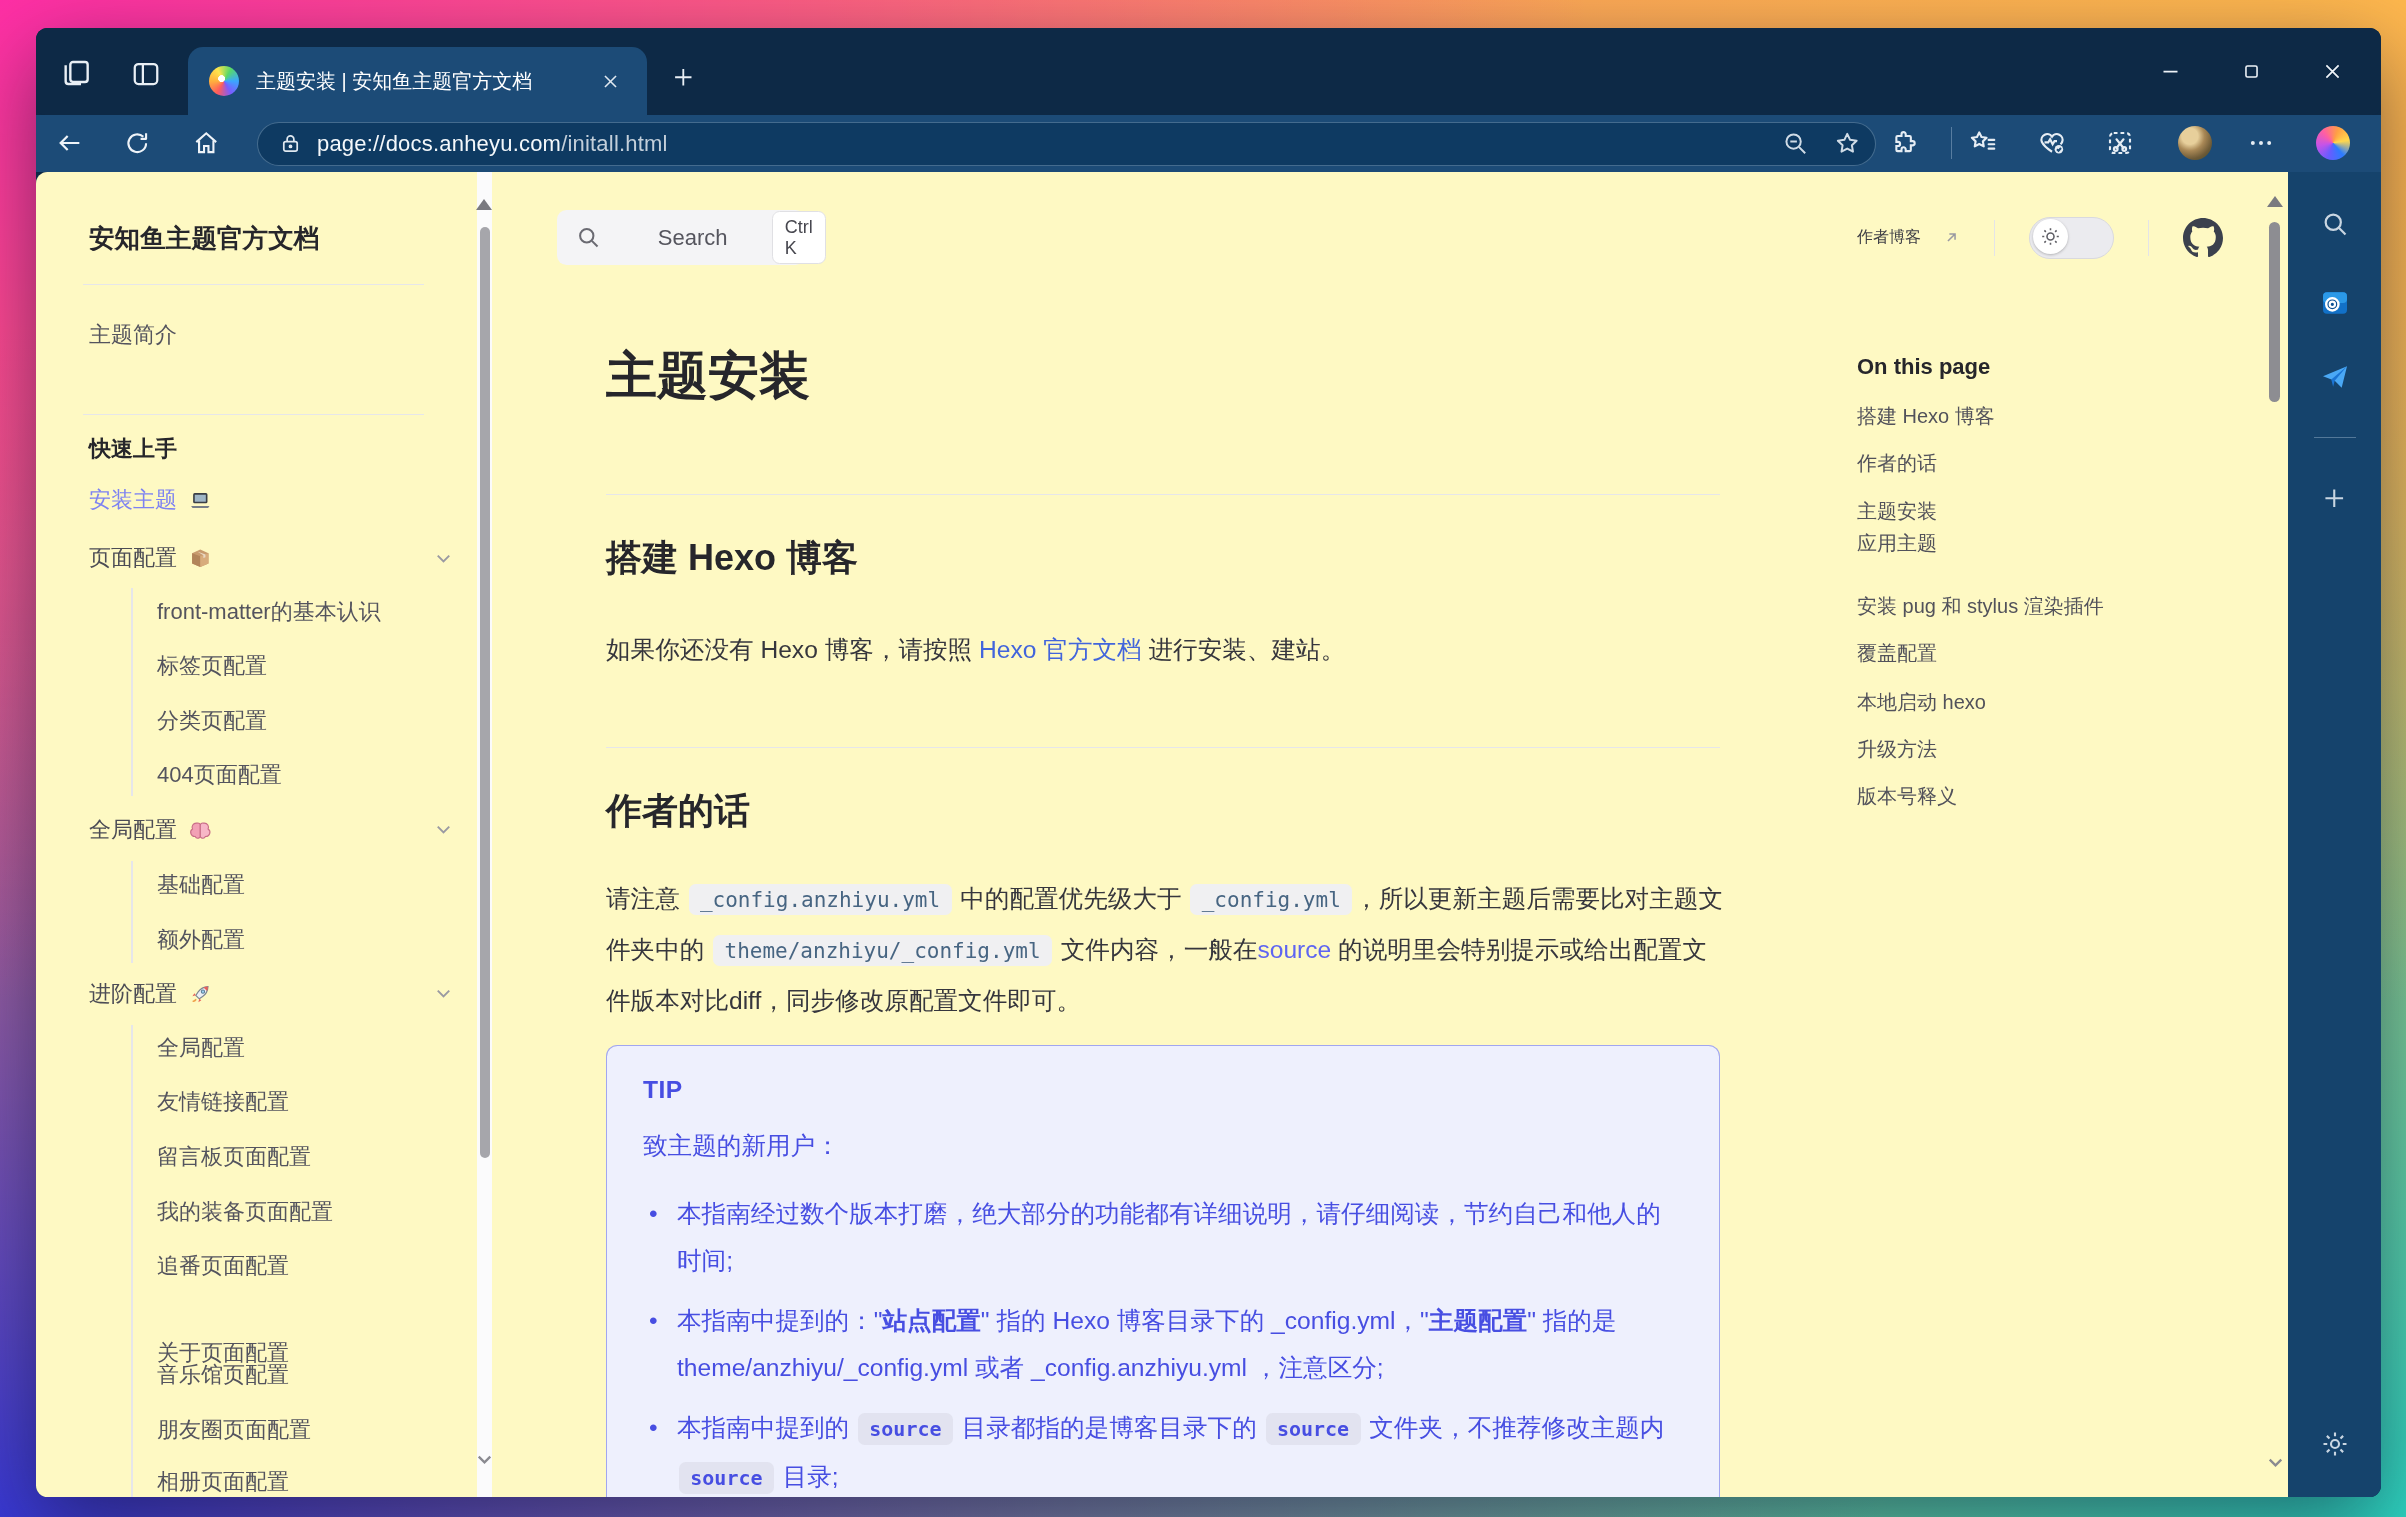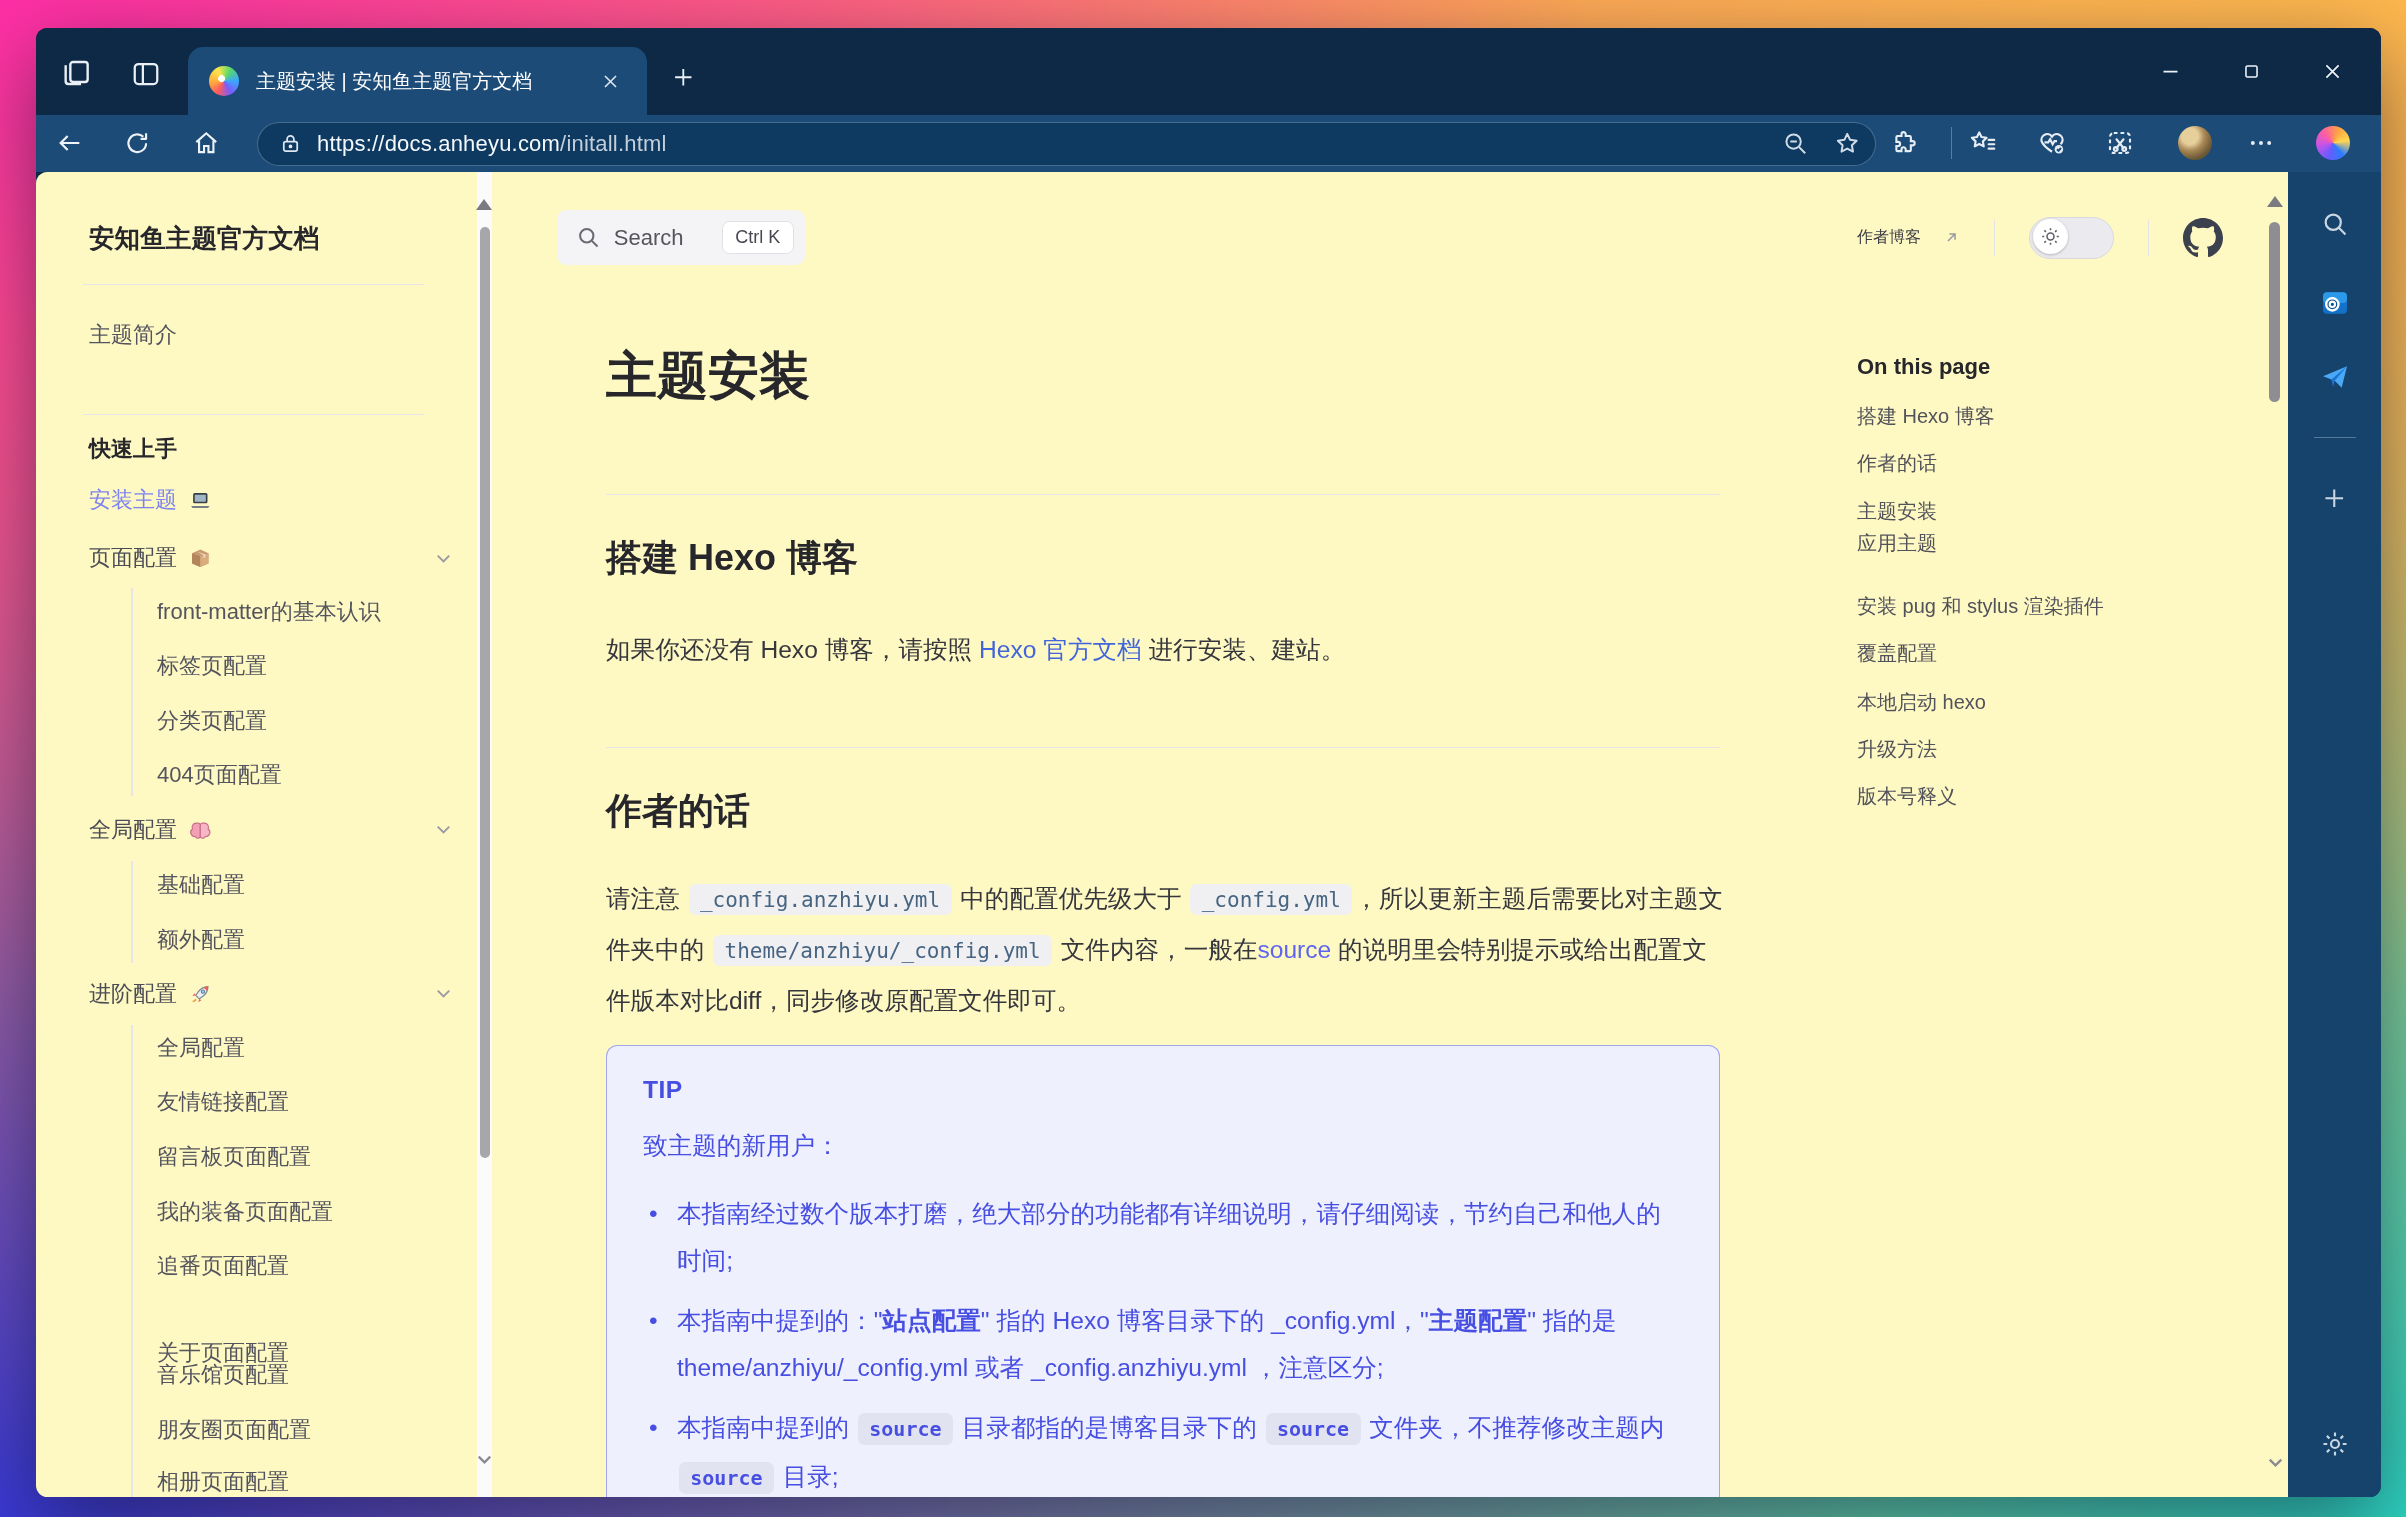--- a/index.html
+++ b/index.html
@@ -56,21 +56,21 @@
   .s-row.active{color:#7d82f2;}
   .s-divider{position:absolute;left:47px;width:341px;height:0.9px;background:#e6e6ea;}
   .s-guide{position:absolute;left:95px;width:1.9px;background:#e6e6ea;}
   .s-chev{position:absolute;left:396px;color:#9a9aa2;}
   .s-scroll-rail{position:absolute;left:441px;top:0;width:15px;height:1325px;background:#fbfbfc;}
   .s-thumb{position:absolute;left:444px;top:55px;width:9.5px;height:931px;border-radius:5.7px;background:#a6a6ab;}
   .scroll-up{position:absolute;width:0;height:0;border-left:8.5px solid transparent;border-right:8.5px solid transparent;border-bottom:11.4px solid #7a7a80;}
   .scroll-down{position:absolute;color:#8a8a90;}
   
   .search{position:absolute;left:521px;top:38px;width:248px;height:55px;border-radius:9.5px;background:#f4f4f6;
-    display:flex;align-items:center;color:#55555e;}
+    display:flex;align-items:center;color:#55555e;gap:44px;}
   .search .mag{margin-left:19px;display:flex;color:#6a6a72;}
   .search .slabel{margin-left:13.2px;font-size:22px;}
   .kbd{margin-left:auto;margin-right:11.4px;border:0.9px solid #e0e0e4;background:#fff;border-radius:7.6px;
     padding:4.7px 12.3px;font-size:18px;color:#47474f;}
   .hdr-right{position:absolute;left:1821px;top:38px;height:55px;display:flex;align-items:center;}
   .author{font-size:16px;color:#3f3f46;display:flex;align-items:center;gap:22px;}
   .hvdiv{width:0.9px;height:36px;background:#e4e4e8;margin:0 34px;}
   .toggle{width:85px;height:42px;border-radius:21px;background:#ebebef;border:0.9px solid #d9d9de;position:relative;}
   .knob{position:absolute;left:2.8px;top:1.9px;width:35px;height:35px;border-radius:50%;background:#fff;
     box-shadow:0 0.9px 2.8px rgba(0,0,0,.25);display:flex;align-items:center;justify-content:center;color:#5f5f66;}
@@ -173,21 +173,21 @@
       </div>
 
       <div class="addr">
         <span class="lock">
           <svg width="23" height="23" viewBox="0 0 24 24" fill="none" stroke="currentColor" stroke-width="1.8">
               <rect x="5" y="10" width="14" height="10" rx="2"></rect>
               <path d="M8.5 10V7.5a3.5 3.5 0 0 1 7 0V10"></path>
               <circle cx="12" cy="15" r="1.1" fill="currentColor"></circle>
             </svg>
         </span>
-        <span class="url"><span class="url-host">https://docs.anheyu.com</span><span class="url-path">/initall.html</span></span>
+        <span class="url"><span class="url-host">page://docs.anheyu.com</span><span class="url-path">/initall.html</span></span>
         <span class="addr-right">
           <span>
             <svg width="26.5" height="26.5" viewBox="0 0 24 24" fill="none" stroke="currentColor" stroke-width="1.8">
                 <circle cx="10.5" cy="10.5" r="6.5"></circle>
                 <path d="M7.5 10.5h6M15.5 15.5L21 21"></path>
               </svg>
           </span>
           <span>
             <svg width="26.5" height="26.5" viewBox="0 0 24 24" fill="none" stroke="currentColor" stroke-width="1.8" stroke-linejoin="round">
                 <path d="M12 3.5l2.6 5.4 5.9.8-4.3 4.1 1 5.8-5.2-2.8-5.2 2.8 1-5.8L3.5 9.7l5.9-.8z"></path>

